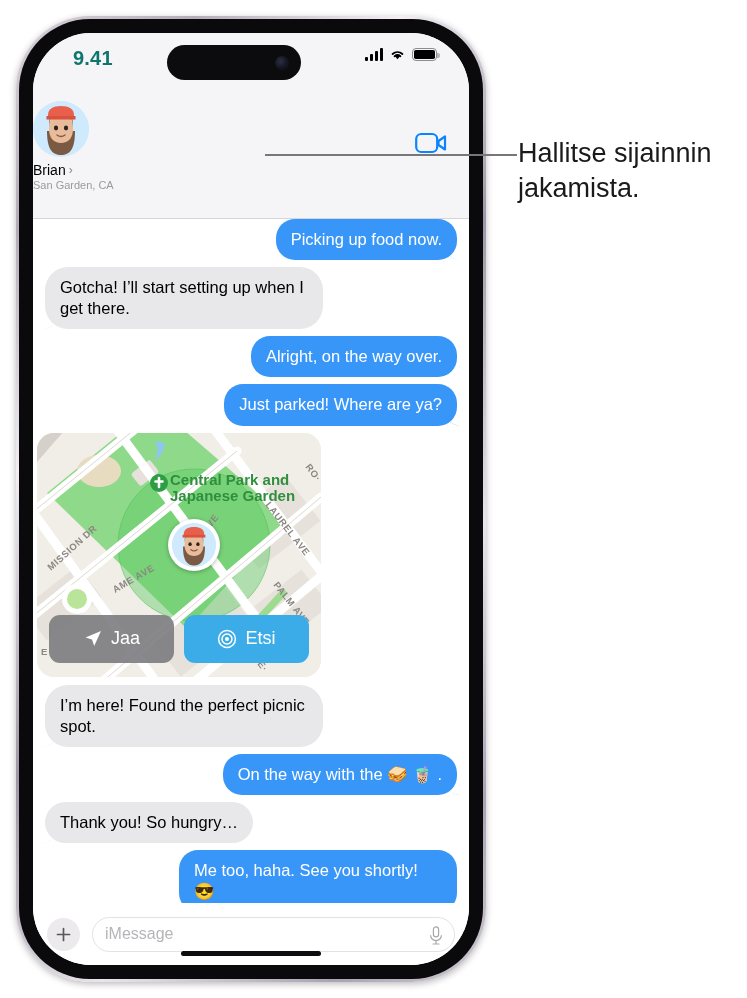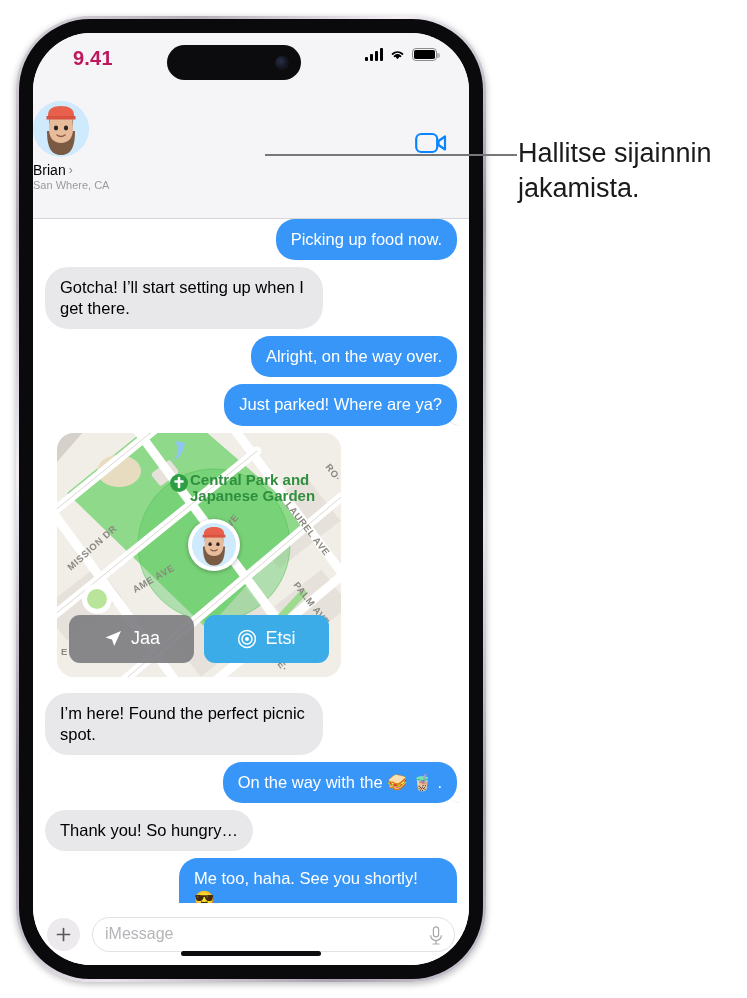--- a/index.html
+++ b/index.html
@@ -42,21 +42,21 @@
   .btn-voldn  { left: 13px; top: 310px; width: 4px; height: 56px; }
   .btn-power  { right: 13px; top: 272px; width: 4px; height: 88px; }
 
   
   .statusbar {
     position: absolute; left: 0; top: 0; width: 436px; height: 56px;
     background: #f5f5f7;
   }
   .status-time {
     position: absolute; left: 40px; top: 14px;
-    font-size: 20px; font-weight: bold; color: #be185d; letter-spacing: 0.2px;
+    font-size: 20px; font-weight: bold; color: #0f766e; letter-spacing: 0.2px;
   }
   .dyn-island {
     position: absolute; left: 134px; top: 12px;
     width: 134px; height: 35px; border-radius: 18px; background: #0c0c0e;
   }
   .dyn-cam {
     position: absolute; right: 12px; top: 10.5px;
     width: 14px; height: 14px; border-radius: 50%;
     background: radial-gradient(circle at 40% 38%, #2a2f45 0%, #13161f 55%, #0b0d12 100%);
   }
@@ -125,21 +125,21 @@
     content:''; position:absolute; left:-6px; bottom:0; width:18px; height:19px;
     background:#e8e8ea;
     clip-path: path("M18 0 C18 12 14 19 2 19 C11 19 18 13 18 4 Z");
   }
   .delivered {
     text-align: right; padding: 0 18px 0 0; font-size: 11px;
     color: #86868b; margin-top: -2px; margin-bottom: 4px; font-weight: 600;
   }
 
   
-  .map-row { padding: 0 24px; margin-bottom: 16px; }
+  .map-row { padding: 0 4px; margin-bottom: 8px; }
   .mapcard {
     position: relative; width: 284px; height: 244px;
     border-radius: 17px; overflow: hidden; background: #f2efe9;
   }
   .map-svg { position: absolute; inset: 0; }
   .map-pin {
     position: absolute; left: 131px; top: 86px; width: 52px; height: 52px;
     border-radius: 50%; background: #fff; box-shadow: 0 1px 4px rgba(0,0,0,.3);
     display: flex; align-items: center; justify-content: center;
   }
@@ -241,21 +241,21 @@
                 <path d="M13.5 15 L42.5 15 L42.5 18.5 L13.5 18.5 Z" rx="1" fill="#d9513f"></path>
                 <ellipse cx="23" cy="27" rx="2.1" ry="2.4" fill="#2a2320"></ellipse>
                 <ellipse cx="33" cy="27" rx="2.1" ry="2.4" fill="#2a2320"></ellipse>
                 <path d="M24 34 Q28 37 32 34" stroke="#8a5a46" stroke-width="1.5" fill="none" stroke-linecap="round"></path>
               </svg>
             </div>
             <div class="contact-name">
               <span>Brian</span>
               <span class="chev">›</span>
             </div>
-            <div class="contact-loc">San Where, CA</div>
+            <div class="contact-loc">San Garden, CA</div>
           </div>
 
           <div class="video-btn">
             <svg width="32" height="24" viewBox="0 0 32 24">
               <rect x="1.2" y="3" width="21" height="18" rx="5" stroke="#0a84ff" stroke-width="2.2" fill="none"></rect>
               <path d="M23.5 10 L30 5.5 L30 18.5 L23.5 14 Z" stroke="#0a84ff" stroke-width="2.2" fill="none" stroke-linejoin="round"></path>
             </svg>
           </div>
         </div>
 

